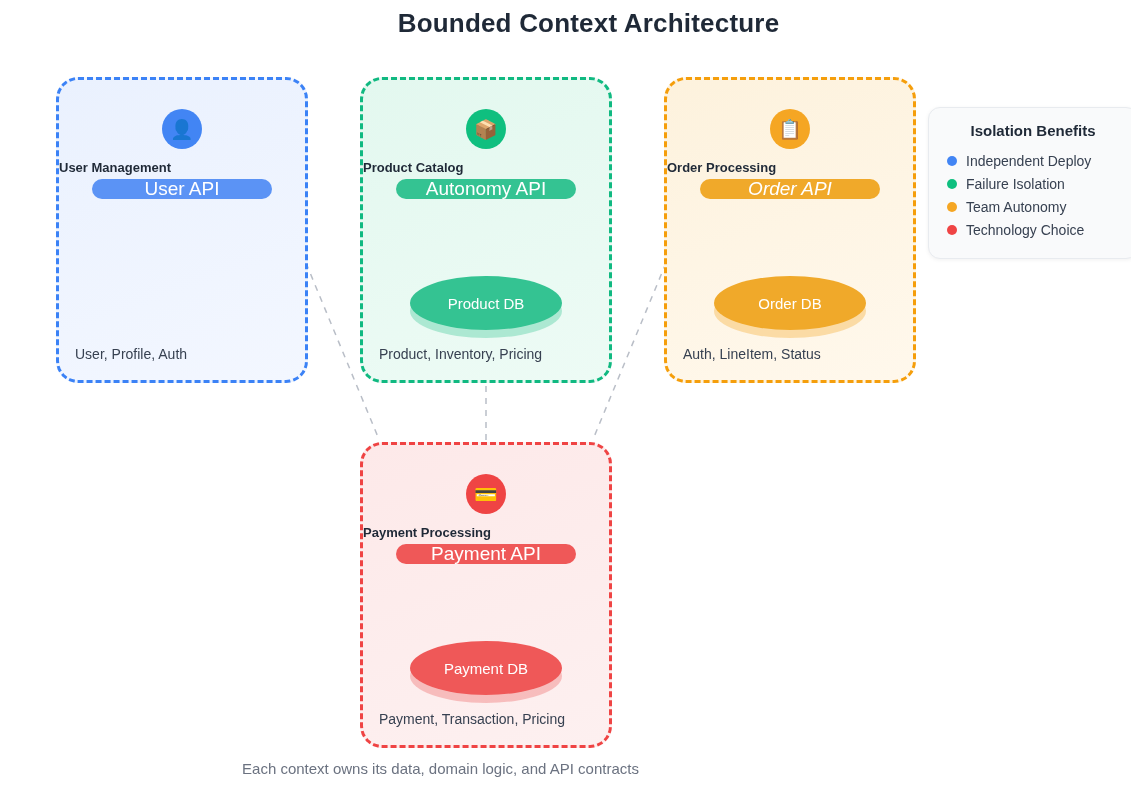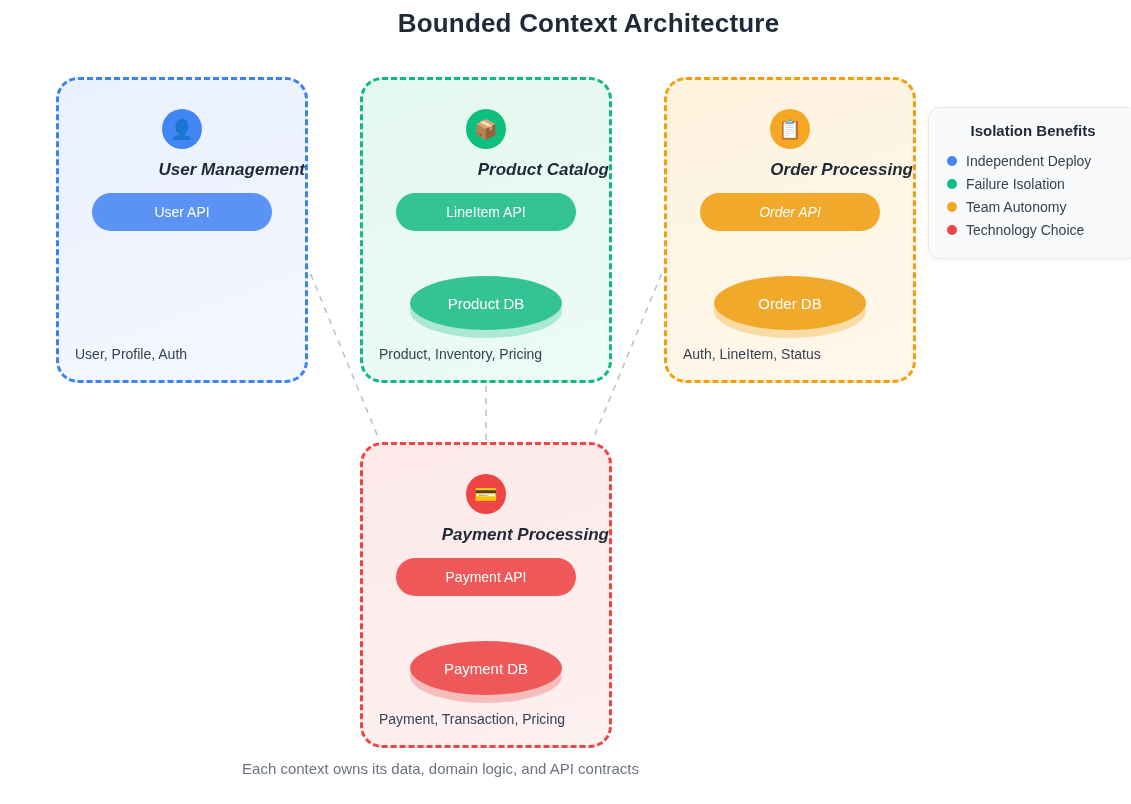--- a/index.html
+++ b/index.html
@@ -72,40 +72,39 @@
     justify-content: center;
     font-size: 19px;
     line-height: 1;
   }
 
   .ctx-title {
     position: absolute;
     left: 0;
     top: 80px;
     width: 100%;
-    text-align: right;
-    font-size: 17px;
+    text-align: left;
+    font-size: 13px;
     font-weight: bold;
     color: #1f2937;
-    font-style: italic;
   }
 
   .api-pill {
     position: absolute;
     left: 50%;
     transform: translateX(-50%);
-    top: 113px;
+    top: 99px;
     width: 180px;
-    height: 38px;
+    height: 20px;
     border-radius: 19px;
     display: flex;
     align-items: center;
     justify-content: center;
     color: #ffffff;
-    font-size: 14px;
+    font-size: 19px;
   }
 
   .db-cyl {
     position: absolute;
     left: 50%;
     transform: translateX(-50%);
     top: 196px;
     width: 152px;
     height: 62px;
   }
@@ -235,21 +234,21 @@
         <div class="ctx-icon" style="background: rgb(66, 133, 244);">👤</div>
         <div class="ctx-title">User Management</div>
         <div class="api-pill" style="background: rgb(91, 147, 245);">User API</div>
         <div class="ctx-entities">User, Profile, Auth</div>
       </div>
     </div>
     <div class="ctx-box" style="left: 337px; top: 77px; width: 252px; height: 306px; border-color: rgb(16, 185, 129); background: linear-gradient(160deg, rgb(227, 248, 239) 0%, rgb(237, 251, 245) 100%);">
       <div class="ctx-inner">
         <div class="ctx-icon" style="background: rgb(15, 191, 127);">📦</div>
         <div class="ctx-title">Product Catalog</div>
-        <div class="api-pill" style="background: rgb(52, 195, 146);">LineItem API</div>
+        <div class="api-pill" style="background: rgb(52, 195, 146);">Autonomy API</div>
         <div class="db-cyl">
           <div class="db-shadow" style="background: rgb(121, 217, 183);"></div>
           <div class="db-top" style="background: rgb(52, 195, 146);">Product DB</div>
         </div>
         <div class="ctx-entities">Product, Inventory, Pricing</div>
       </div>
     </div>
     <div class="ctx-box" style="left: 641px; top: 77px; width: 252px; height: 306px; border-color: rgb(245, 158, 11); background: linear-gradient(160deg, rgb(253, 242, 221) 0%, rgb(255, 248, 236) 100%);">
       <div class="ctx-inner">
         <div class="ctx-icon" style="background: rgb(245, 166, 35);">📋</div>

